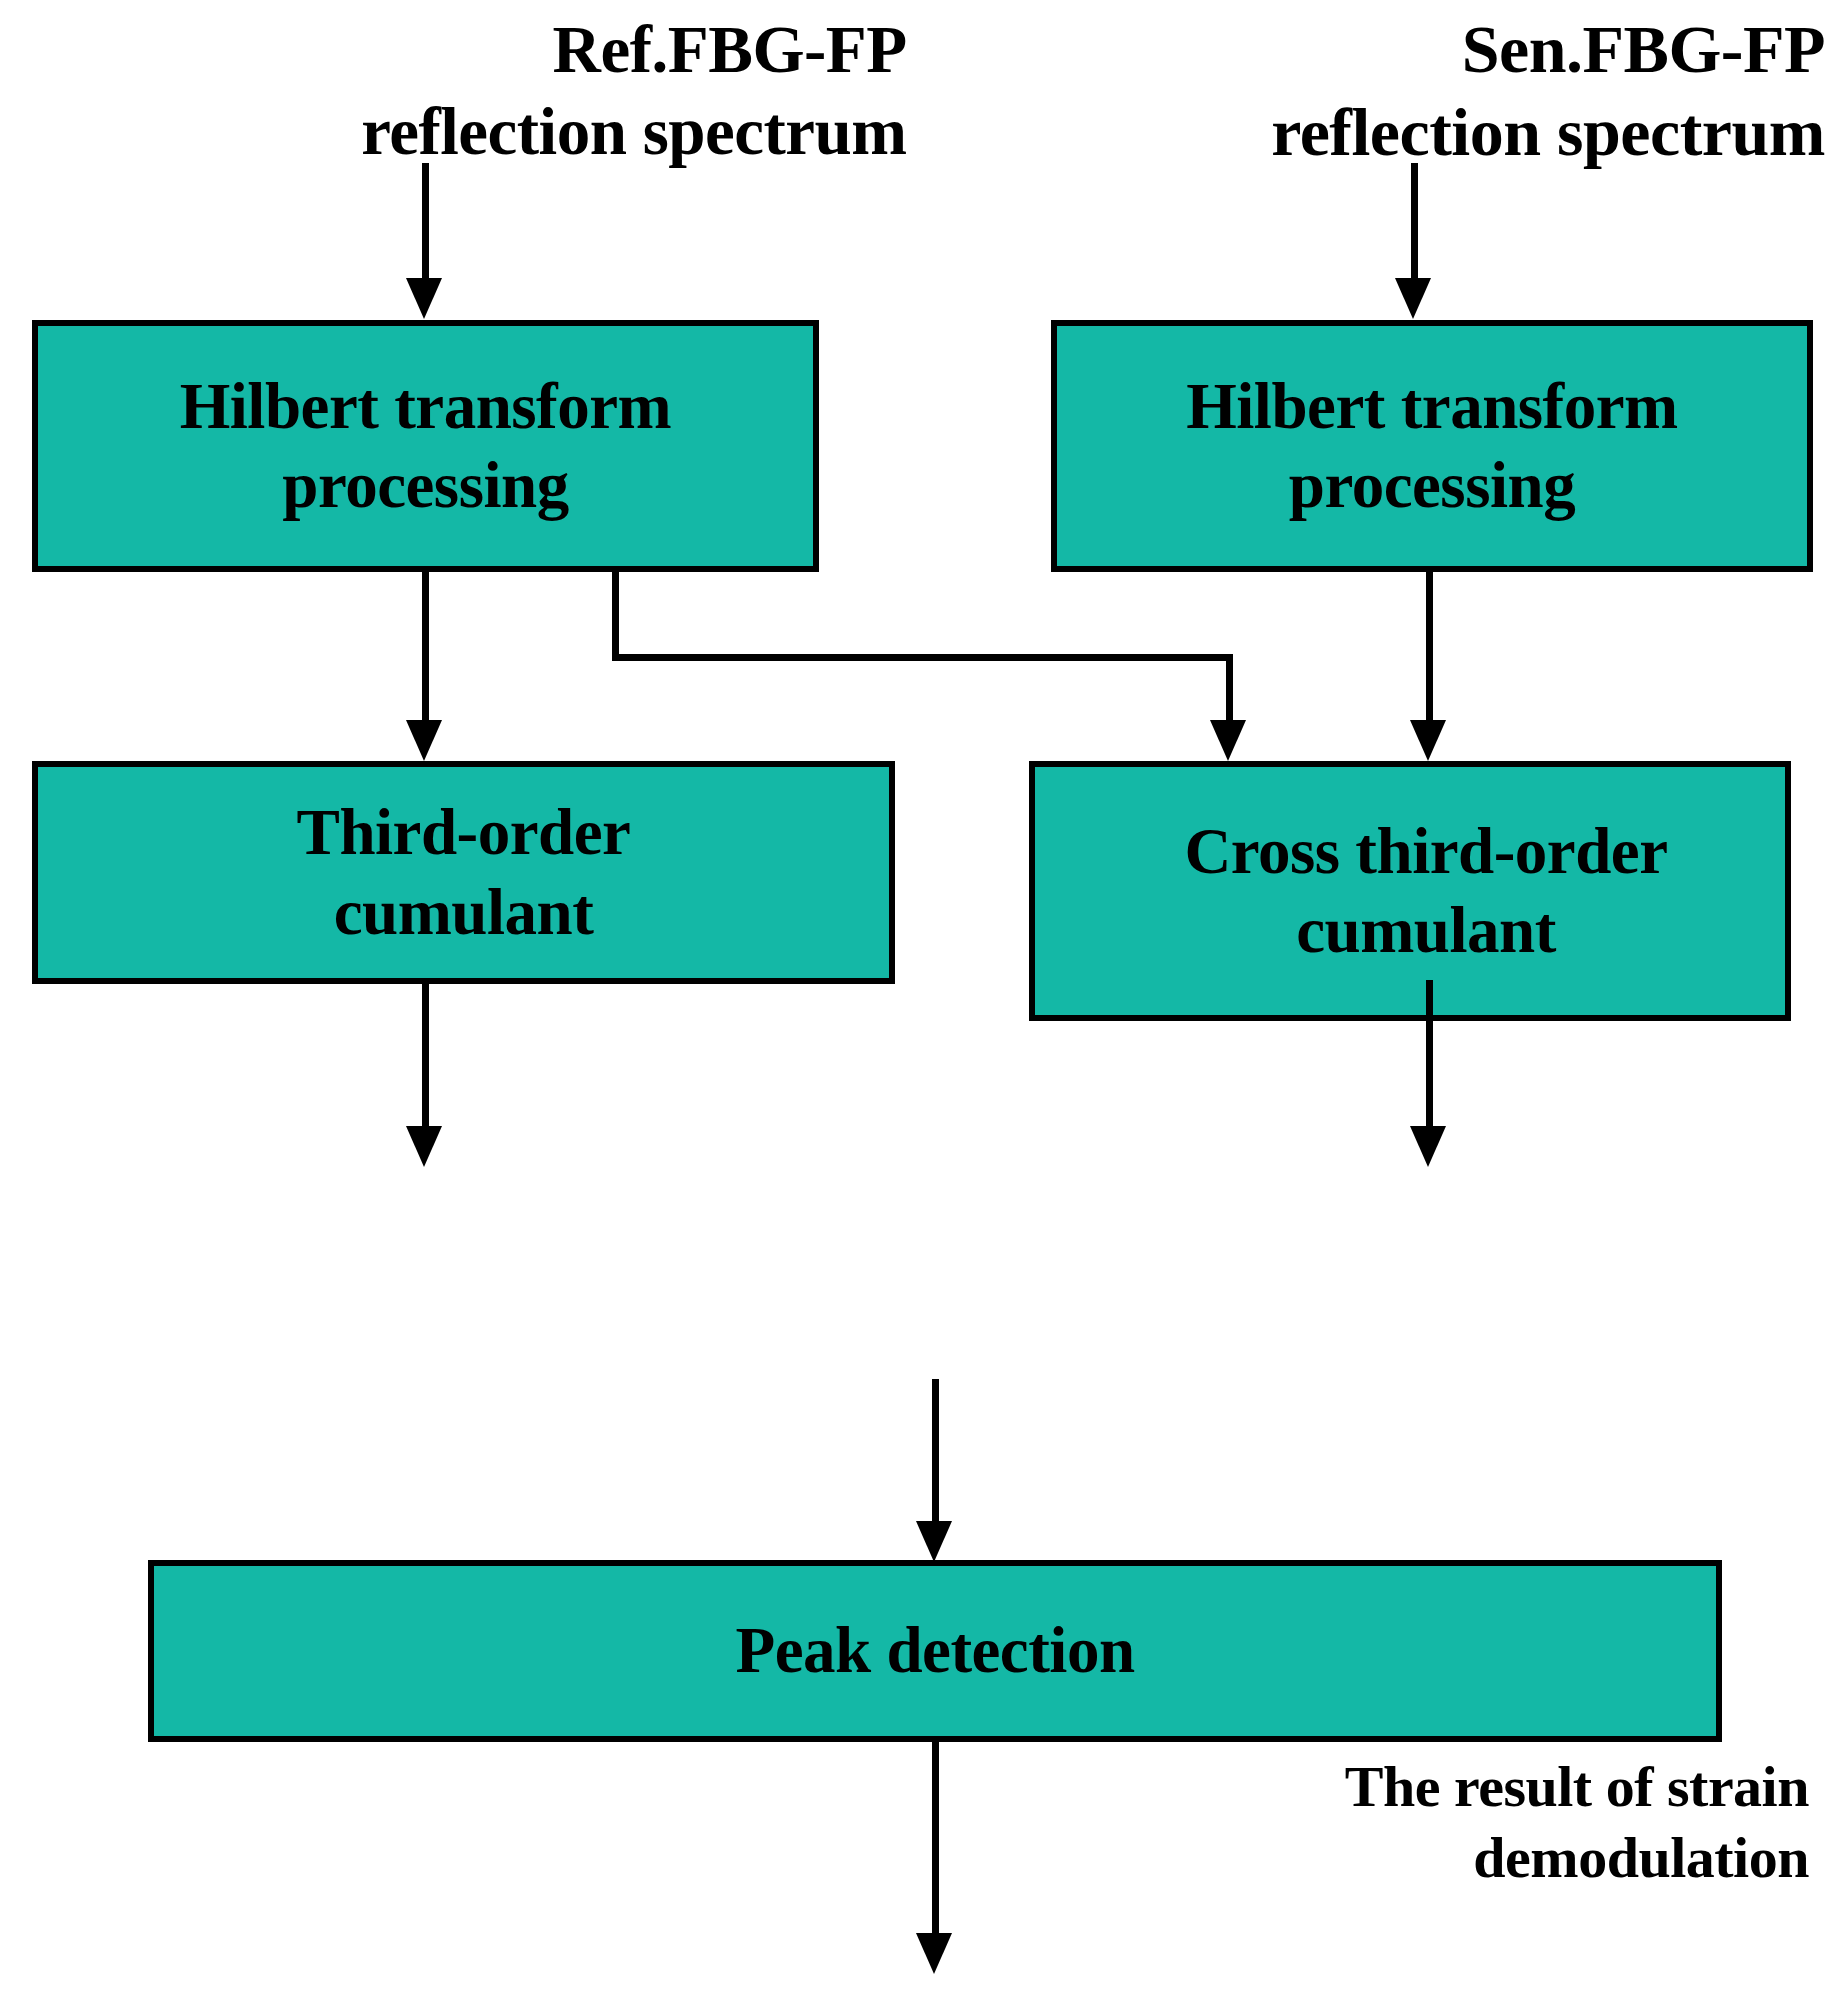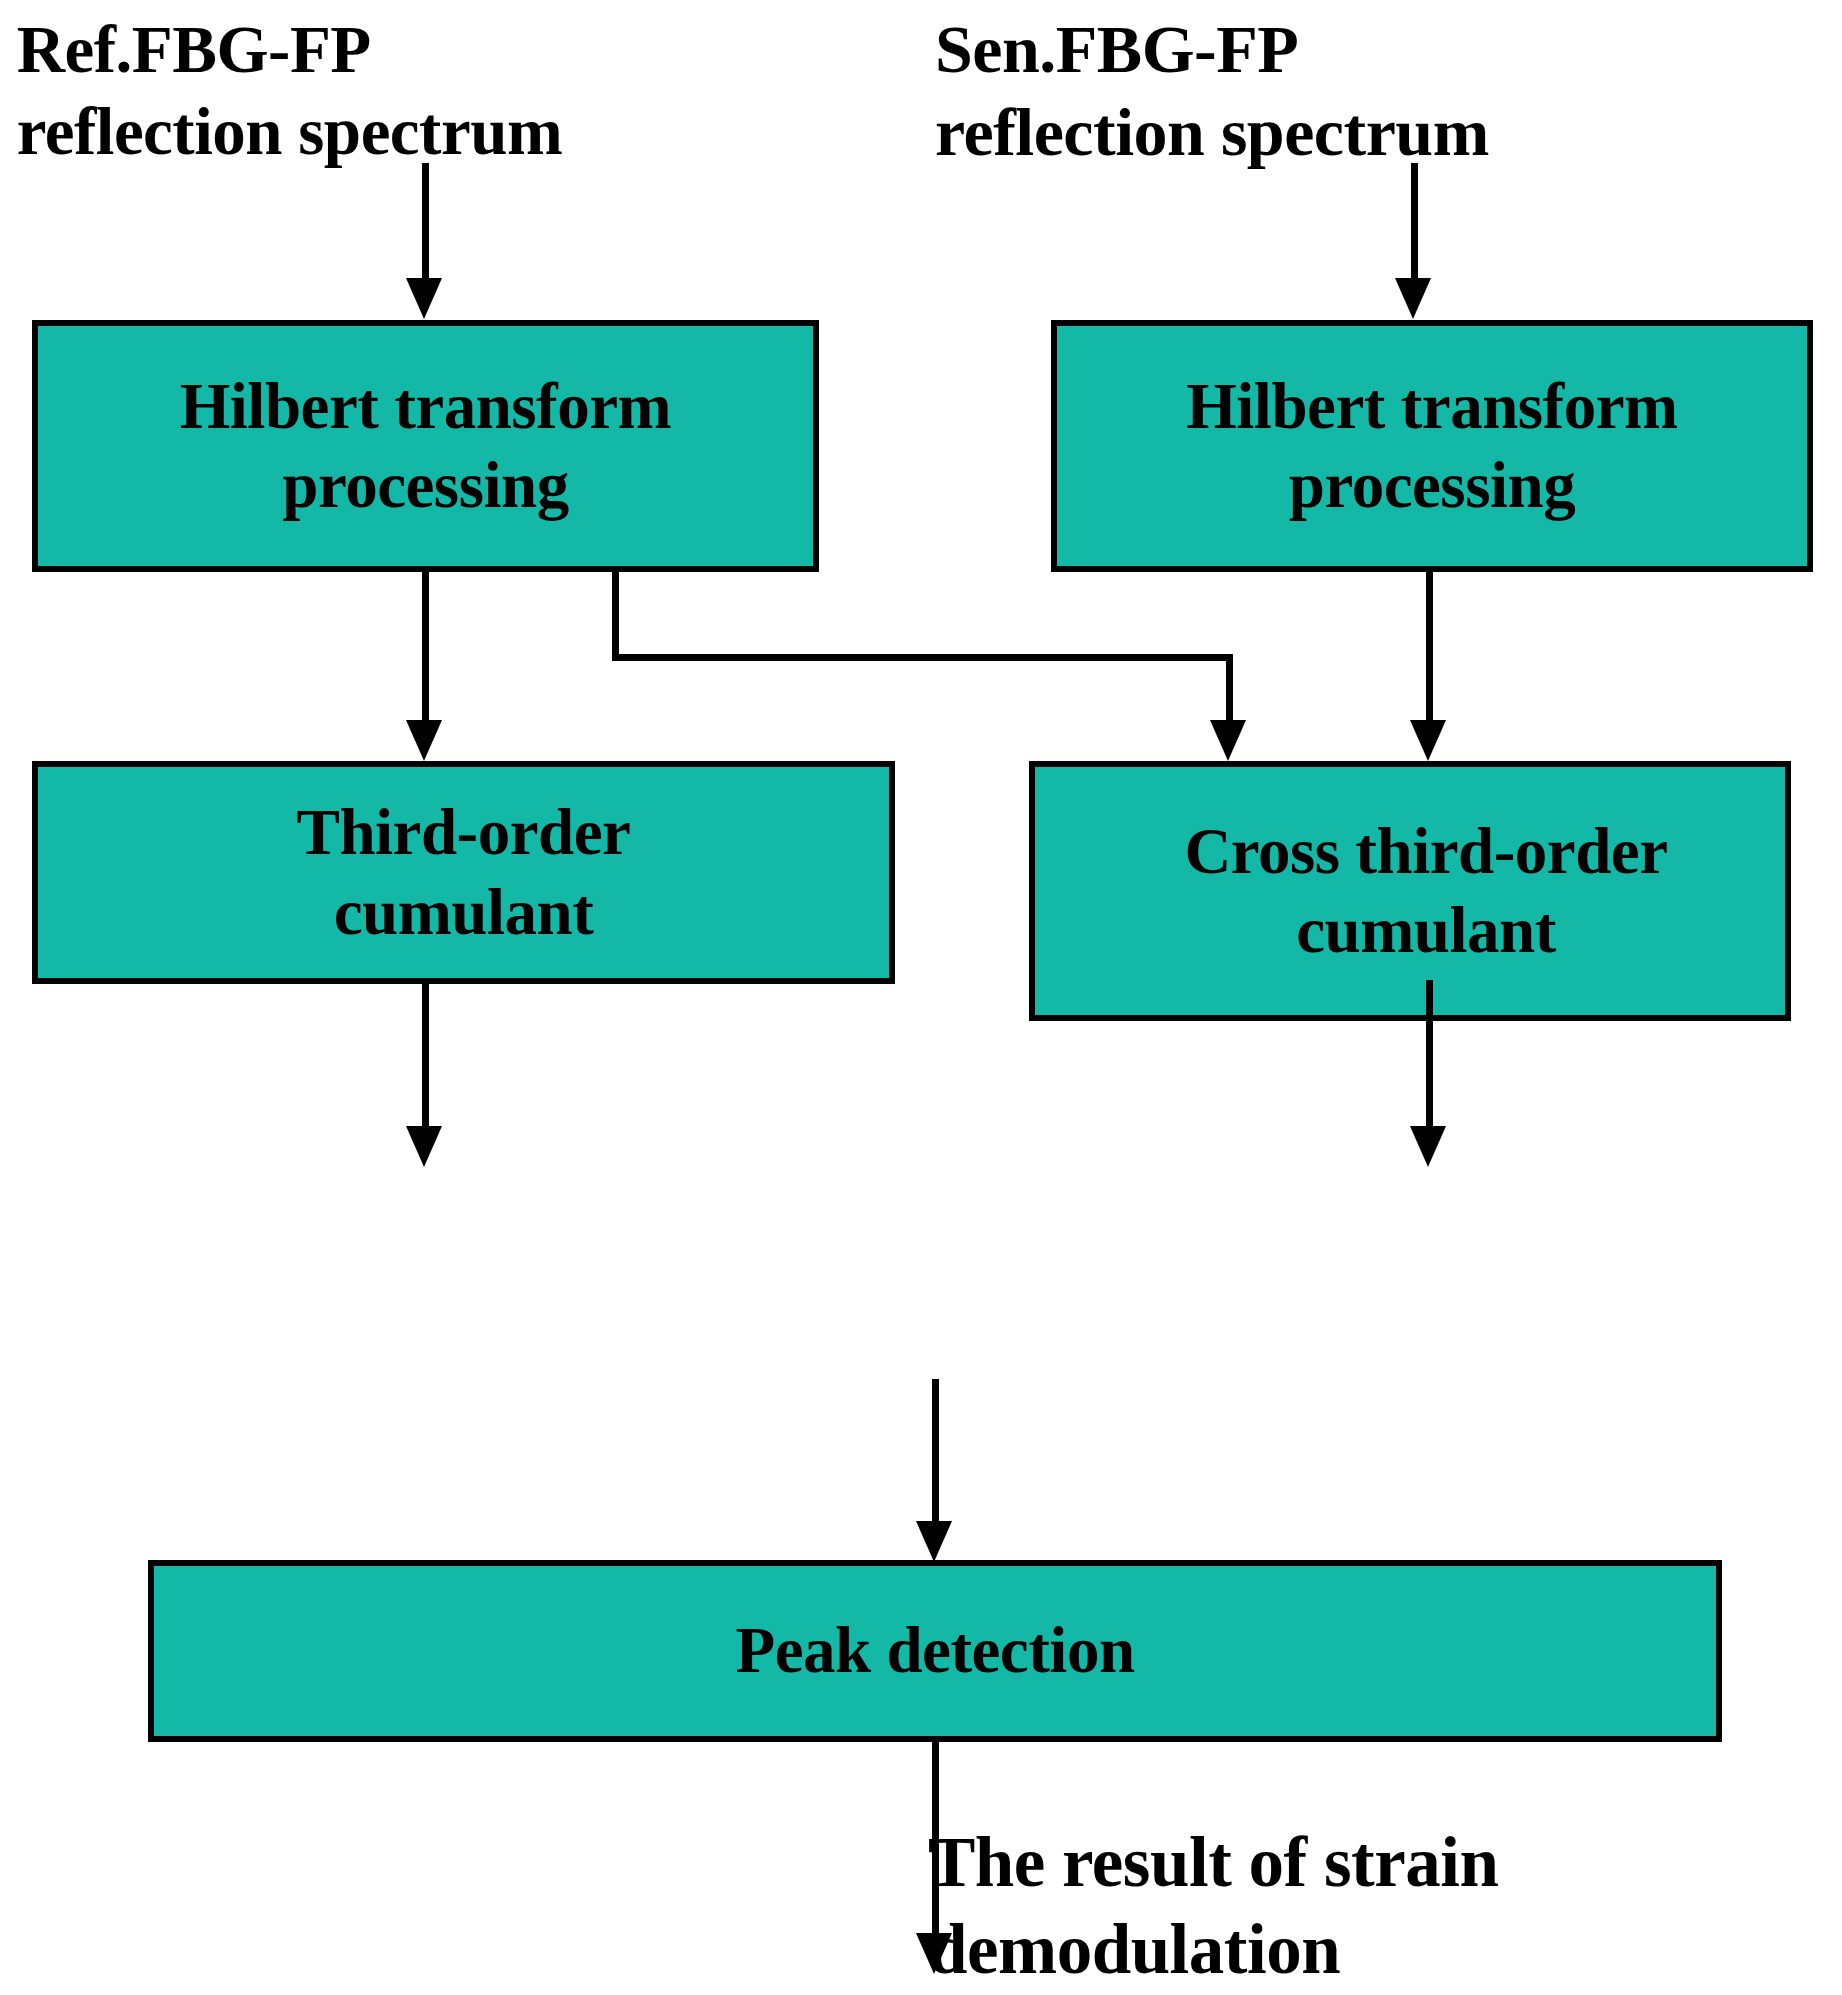--- a/index.html
+++ b/index.html
@@ -29,21 +29,21 @@
     font-weight: bold;
     color: #000000;
     line-height: 1.22;
     letter-spacing: -0.5px;
     padding: 0 13px;
   }
   .free-label {
     position: absolute;
     font-weight: bold;
     color: #000000;
-    text-align: left;
+    text-align: right;
     line-height: 1.22;
     letter-spacing: -0.5px;
   }
   .conn {
     position: absolute;
     background: #000000;
   }
   .v-line { width: 6.5px; }
   .h-line { height: 6.5px; }
   .arrowhead {
@@ -51,21 +51,21 @@
     width: 0;
     height: 0;
     border-left: 18.6px solid transparent;
     border-right: 18.6px solid transparent;
     border-top: 41px solid #000000;
   }
 
   
   #label-ref  { left: 16.7px;   top: 9.3px;  width: 890px; font-size: 67px; }
   #label-sen  { left: 935px; top: 8px;  width: 890px; font-size: 68px; }
-  #label-result { left: 928px; top: 1819px; width: 881px; font-size: 71px; }
+  #label-result { left: 928px; top: 1752px; width: 881px; font-size: 58px; }
 
   
   #box-hilbert-ref  { left: 32px;   top: 320px;  width: 787px;  height: 252px; }
   #box-hilbert-sen  { left: 1051px; top: 320px;  width: 762px;  height: 252px; }
   #box-third-order  { left: 32px;   top: 761px;  width: 863px;  height: 223px; }
   #box-cross-third  { left: 1029px; top: 761px;  width: 762px;  height: 260px; padding-left: 32px; }
   #box-crosscorr    { left: 148px;  top: 1167px; width: 1574px; height: 215px; }
   #box-peak         { left: 148px;  top: 1560px; width: 1574px; height: 182px; }
 
   #box-hilbert-ref .node-label,

